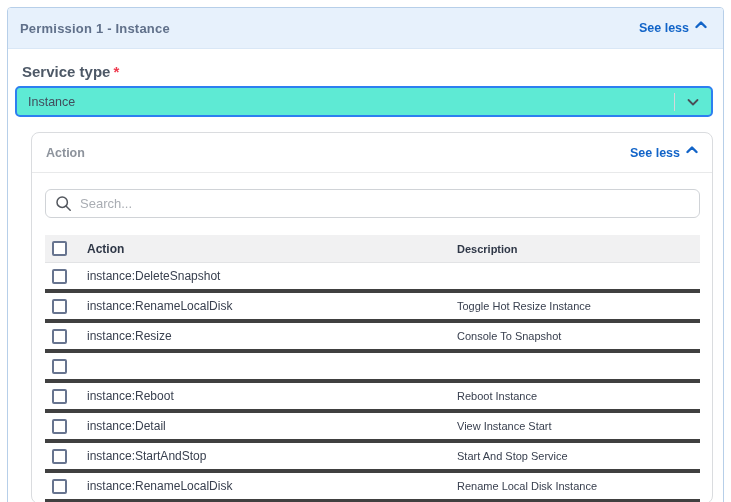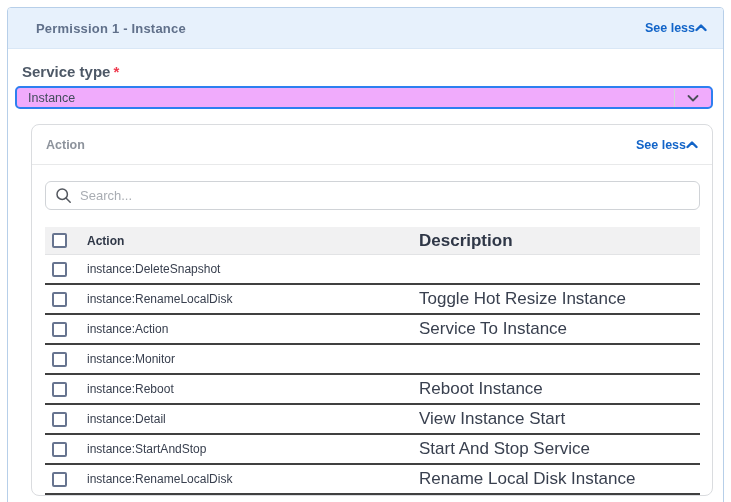--- a/index.html
+++ b/index.html
@@ -16,51 +16,51 @@
     border: 1px solid #b7cfe9;
     border-radius: 4px;
     background: #ffffff;
   }
   .panel-header {
     height: 41px;
     background: #e7f1fc;
     display: flex;
     align-items: center;
     justify-content: space-between;
-    padding: 0 16px 0 28px;
+    padding: 0 16px 0 12px;
     border-bottom: 1px solid #d9e7f6;
     border-radius: 3px 3px 0 0;
   }
   .panel-title {
     font-size: 13px;
     font-weight: 700;
     color: #60708a;
     letter-spacing: .2px;
   }
   .see-less {
     display: flex;
-    align-items: center;
+    gap: 6px;
     color: #1264c8;
     font-size: 12.5px;
     font-weight: 700;
     cursor: pointer;
   }
   .content { padding: 12px 10px 0 7px; }
   .field-label {
     margin: 2px 0 6px 7px;
     font-size: 15px;
     font-weight: 700;
     color: #4d5866;
   }
   .required { color: #ef3b4f; margin-left: 3px; }
   .select-box {
-    height: 23px;
+    height: 31px;
     border: 2px solid #2d7ff0;
     border-radius: 5px;
-    background: #f0abfc;
+    background: #5eead4;
     display: flex;
     align-items: center;
     cursor: pointer;
   }
   .select-value {
     flex: 1;
     padding-left: 11px;
     font-size: 12.5px;
     color: #424c5c;
   }
@@ -114,36 +114,36 @@
     background: transparent;
   }
   .search-input::placeholder { color: #a9adb3; }
   .table {
     margin: 17px 12px 0 13px;
   }
   .t-row {
     display: flex;
     align-items: center;
     height: 30px;
-    border-bottom: 2px solid #404040;
+    border-bottom: 4px solid #404040;
     background: #fff;
   }
   .t-head {
     height: 28px;
     background: #f1f1f2;
     border-bottom: 1px solid #e2e3e5;
   }
   .cell-check {
     width: 42px;
     display: flex; align-items: center;
     padding-left: 7px;
     flex: none;
   }
   .cell-action { flex: 1; font-size: 12px; color: #39404f; }
-  .cell-desc { width: 281px; flex: none; font-size: 17px; color: #39404f; }
+  .cell-desc { width: 243px; flex: none; font-size: 11px; color: #39404f; }
   .t-head .cell-action, .t-head .cell-desc {
     font-weight: 700;
     color: #2f3747;
   }
   .checkbox {
     width: 15px; height: 15px;
     border: 2px solid #67748f;
     border-radius: 2px;
     background: #fff;
     cursor: pointer;
@@ -227,29 +227,28 @@
       <span class="checkbox"></span>
     </span>
     <span class="cell-action">instance:RenameLocalDisk</span>
     <span class="cell-desc">Toggle Hot Resize Instance</span>
   </div>
 
   <div class="t-row">
     <span class="cell-check">
       <span class="checkbox"></span>
     </span>
-    <span class="cell-action">instance:Action</span>
-    <span class="cell-desc">Service To Instance</span>
-  </div>
-
-  <div class="t-row">
-    <span class="cell-check">
-      <span class="checkbox"></span>
-    </span>
-    <span class="cell-action">instance:Monitor</span>
+    <span class="cell-action">instance:Resize</span>
+    <span class="cell-desc">Console To Snapshot</span>
+  </div>
+
+  <div class="t-row">
+    <span class="cell-check">
+      <span class="checkbox"></span>
+    </span>
   </div>
 
   <div class="t-row">
     <span class="cell-check">
       <span class="checkbox"></span>
     </span>
     <span class="cell-action">instance:Reboot</span>
     <span class="cell-desc">Reboot Instance</span>
   </div>
 

